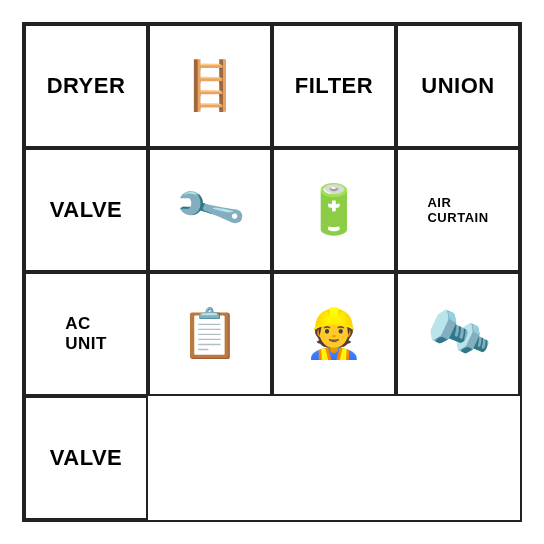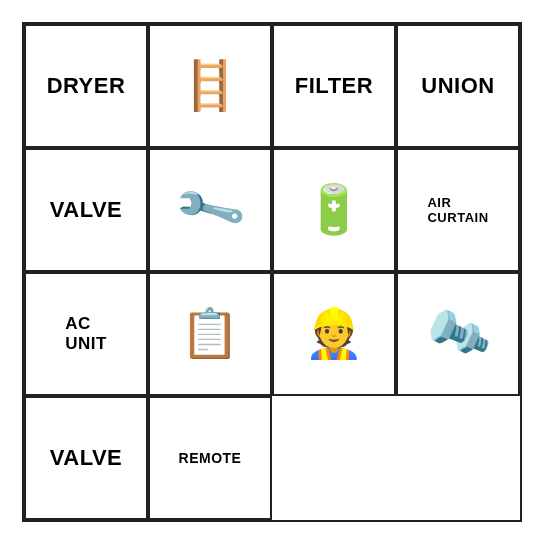--- a/index.html
+++ b/index.html
@@ -86,16 +86,13 @@
 
   <div class="cell">
     <span class="cell-emoji">👷</span>
   </div>
   <div class="cell">
     <span class="cell-emoji" style="transform: rotate(-20deg); display:inline-block;">🔩</span>
   </div>
   <div class="cell">
     <span class="cell-text-large">VALVE</span>
   </div>
-  <div class="cell">
-    <span class="cell-text-small" style="font-size:14px;">REMOTE</span>
-  </div>
 </div>
 
 </body></html>

